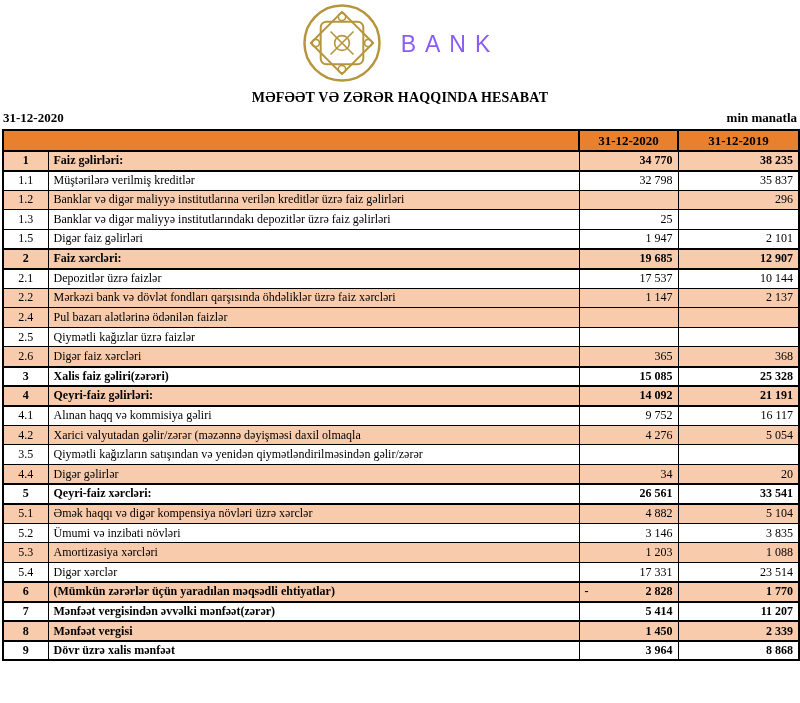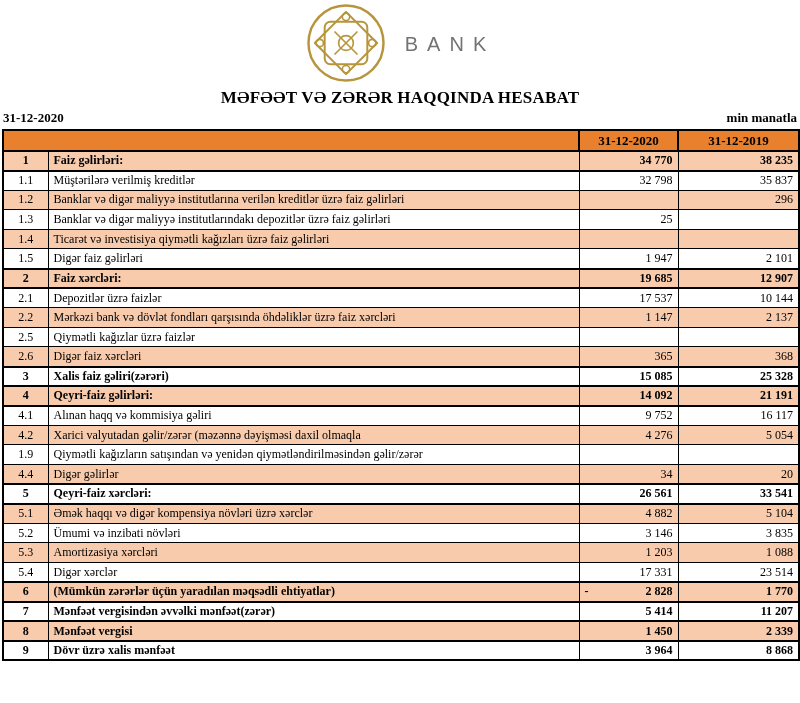--- a/index.html
+++ b/index.html
@@ -14,23 +14,23 @@
   .page{width:800px;height:703px;position:relative;}
 
   
   .logo-row{display:flex;justify-content:center;align-items:center;
     padding-top:2px;height:84px;gap:18px;}
   .emblem{width:82px;height:82px;flex:0 0 auto;}
   .brand-text{display:flex;flex-direction:column;justify-content:center;}
   .brand-top{font-family:"Liberation Sans",sans-serif;font-weight:800;
     font-size:37px;line-height:37px;letter-spacing:2px;color:var(--brand);}
   .brand-bottom{font-family:"Liberation Sans",sans-serif;font-weight:400;
-    font-size:20px;line-height:26px;letter-spacing:9px;color:#737373;margin-top:1px;}
-
-  .doc-title{text-align:center;font-weight:bold;font-size:17px;
+    font-size:23px;line-height:26px;letter-spacing:9px;color:#8b5cf6;margin-top:1px;}
+
+  .doc-title{text-align:center;font-weight:bold;font-size:14px;
     line-height:18px;margin-top:5px;letter-spacing:.2px;}
 
   .meta-row{display:flex;justify-content:space-between;align-items:flex-end;
     padding:0 3px;margin-top:3px;font-weight:bold;font-size:13px;line-height:15px;}
 
   
   .tbl-wrap{margin:4px 2px 0 2px;}
   table{border-collapse:collapse;width:796px;table-layout:fixed;
     border:2px solid #000;}
   col.c1{width:45px;} col.c2{width:531px;} col.c3{width:99px;} col.c4{width:121px;}
@@ -111,26 +111,20 @@
             <td class="c-label">Banklar və digər maliyyə institutlarına verilən kreditlər üzrə faiz gəlirləri</td>
             <td class="c-val"></td>
             <td class="c-val">296</td>
           </tr>
           <tr>
             <td class="c-num">1.3</td>
             <td class="c-label">Banklar və digər maliyyə institutlarındakı depozitlər üzrə faiz gəlirləri</td>
             <td class="c-val">25</td>
             <td class="c-val"></td>
           </tr>
-          <tr class="shaded">
-            <td class="c-num">1.4</td>
-            <td class="c-label">Ticarət və investisiya qiymətli kağızları üzrə faiz gəlirləri</td>
-            <td class="c-val"></td>
-            <td class="c-val"></td>
-          </tr>
           <tr>
             <td class="c-num">1.5</td>
             <td class="c-label">Digər faiz gəlirləri</td>
             <td class="c-val">1 947</td>
             <td class="c-val">2 101</td>
           </tr>
           <tr class="shaded section">
             <td class="c-num">2</td>
             <td class="c-label">Faiz xərcləri:</td>
             <td class="c-val">19 685</td>
@@ -141,20 +135,26 @@
             <td class="c-label">Depozitlər üzrə faizlər</td>
             <td class="c-val">17 537</td>
             <td class="c-val">10 144</td>
           </tr>
           <tr class="shaded">
             <td class="c-num">2.2</td>
             <td class="c-label">Mərkəzi bank və dövlət fondları qarşısında öhdəliklər üzrə faiz xərcləri</td>
             <td class="c-val">1 147</td>
             <td class="c-val">2 137</td>
           </tr>
+          <tr class="shaded">
+            <td class="c-num">2.4</td>
+            <td class="c-label">Pul bazarı alətlərinə ödənilən faizlər</td>
+            <td class="c-val"></td>
+            <td class="c-val"></td>
+          </tr>
           <tr>
             <td class="c-num">2.5</td>
             <td class="c-label">Qiymətli kağızlar üzrə faizlər</td>
             <td class="c-val"></td>
             <td class="c-val"></td>
           </tr>
           <tr class="shaded">
             <td class="c-num">2.6</td>
             <td class="c-label">Digər faiz xərcləri</td>
             <td class="c-val">365</td>
@@ -178,21 +178,21 @@
             <td class="c-val">9 752</td>
             <td class="c-val">16 117</td>
           </tr>
           <tr class="shaded">
             <td class="c-num">4.2</td>
             <td class="c-label">Xarici valyutadan gəlir/zərər (məzənnə dəyişməsi daxil olmaqla</td>
             <td class="c-val">4 276</td>
             <td class="c-val">5 054</td>
           </tr>
           <tr>
-            <td class="c-num">1.9</td>
+            <td class="c-num">3.5</td>
             <td class="c-label">Qiymətli kağızların satışından və yenidən qiymətləndirilməsindən gəlir/zərər</td>
             <td class="c-val"></td>
             <td class="c-val"></td>
           </tr>
           <tr class="shaded">
             <td class="c-num">4.4</td>
             <td class="c-label">Digər gəlirlər</td>
             <td class="c-val">34</td>
             <td class="c-val">20</td>
           </tr>

